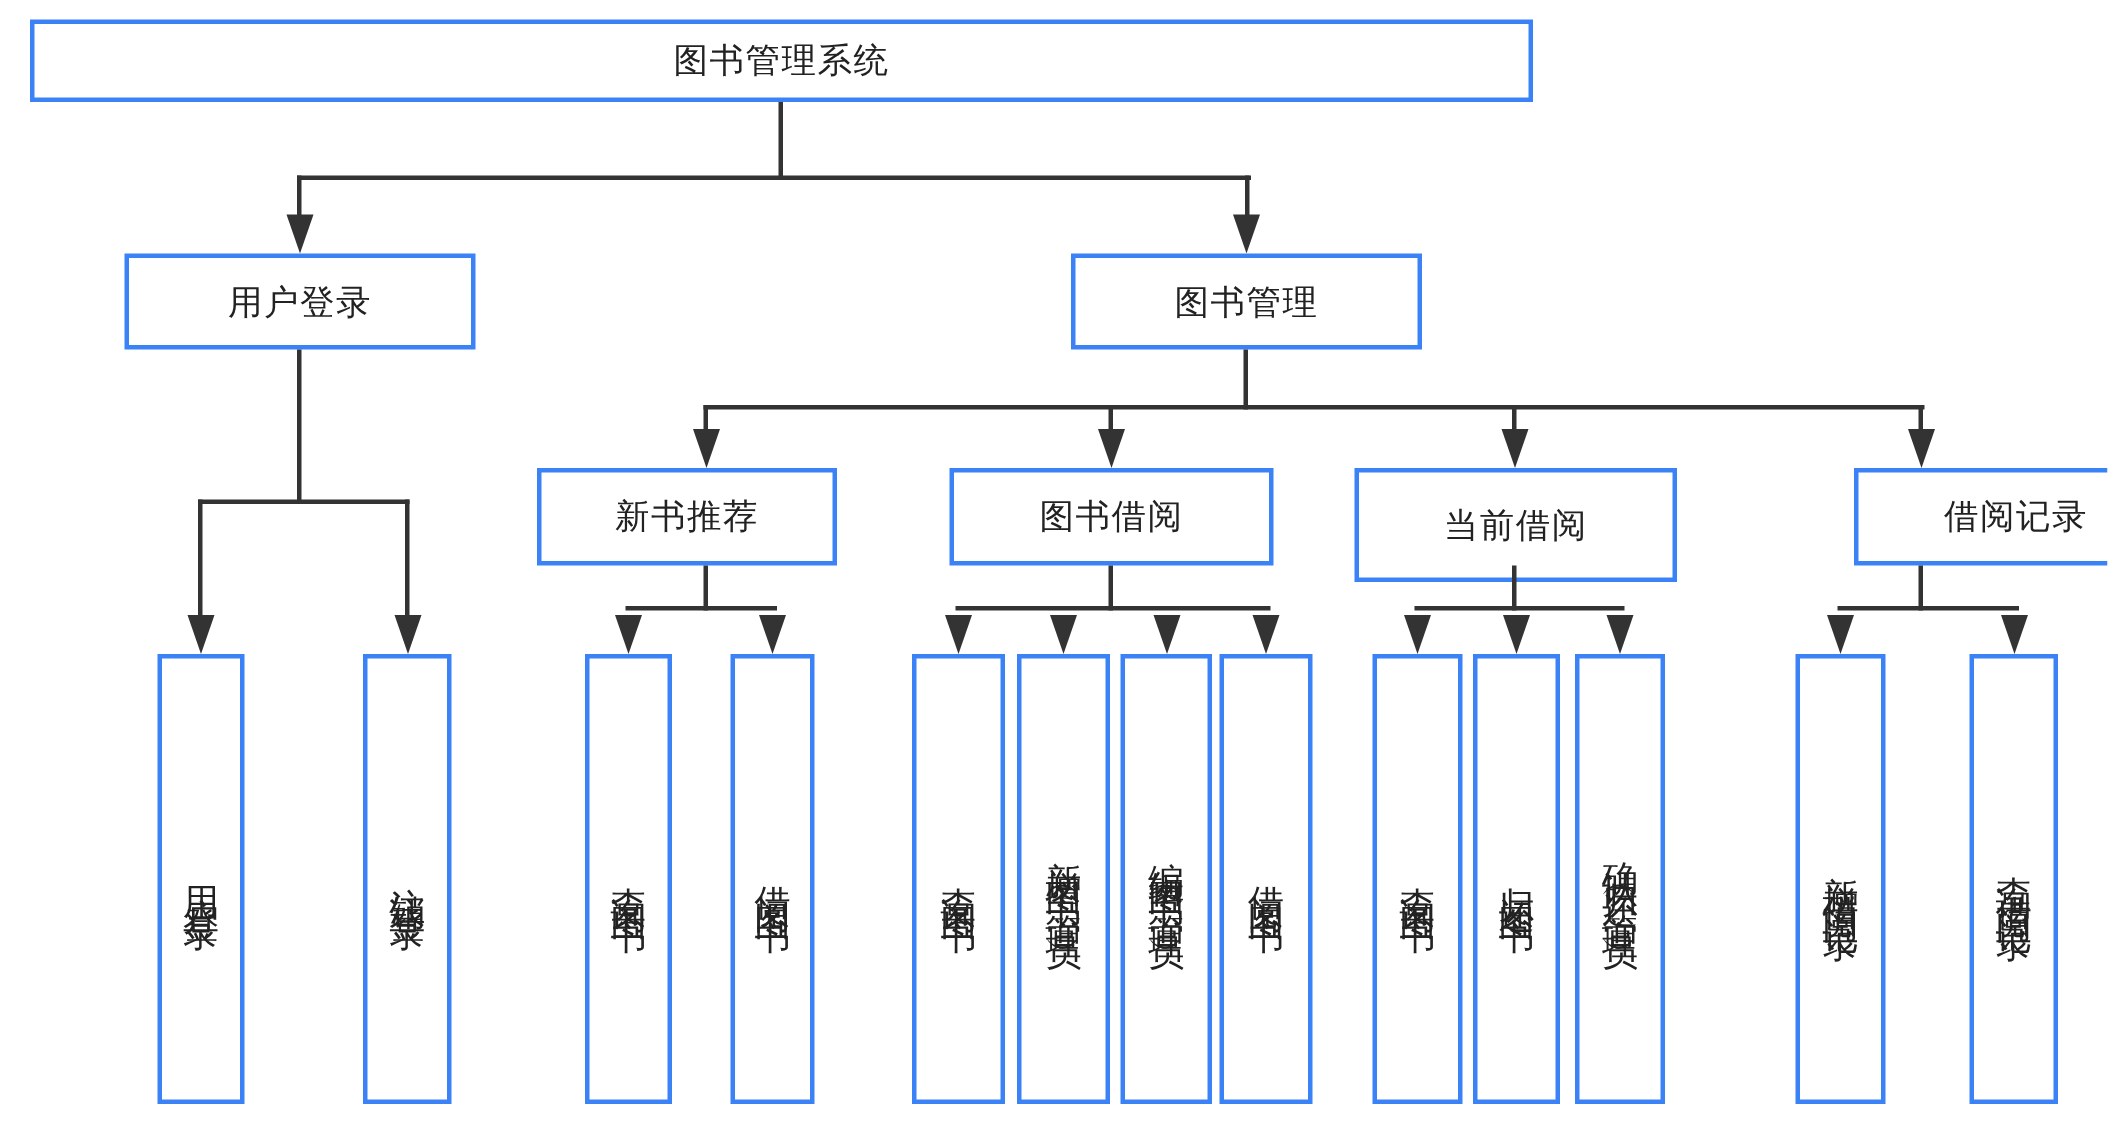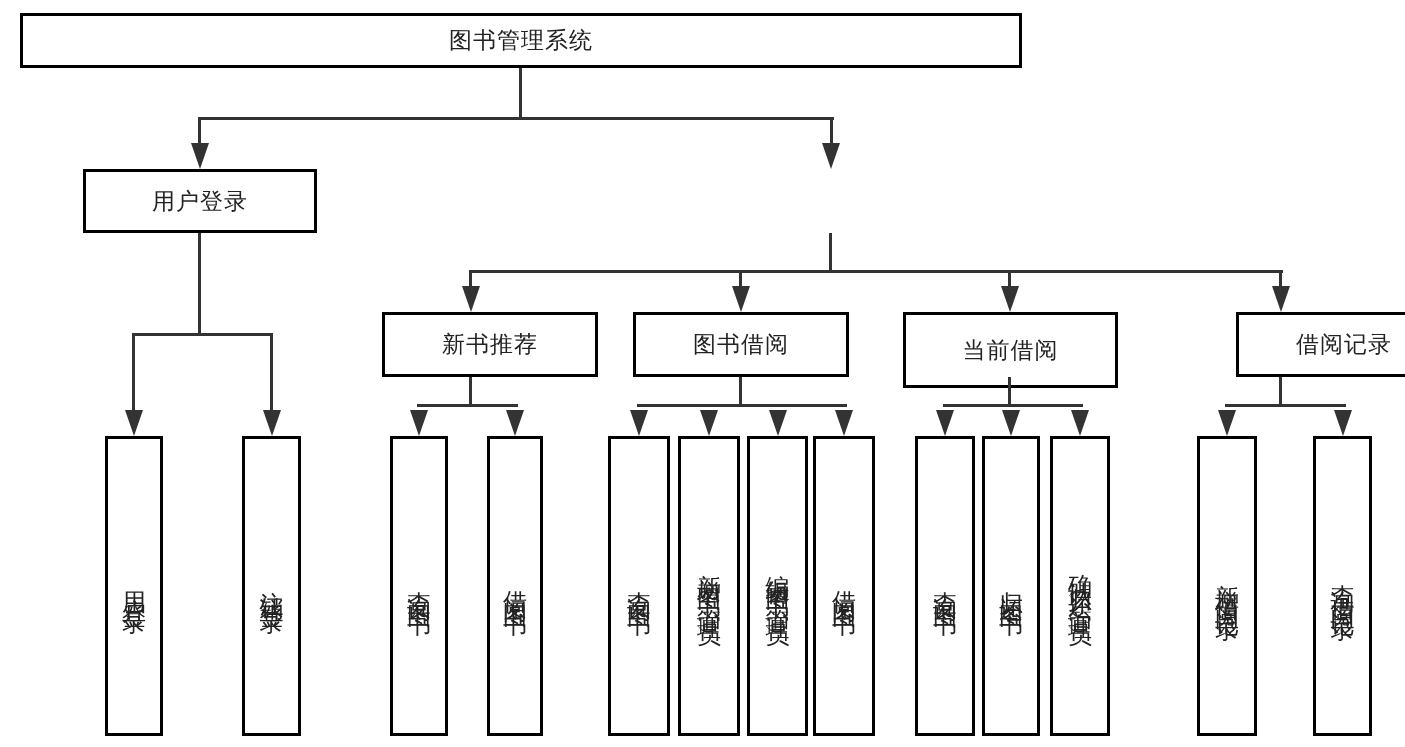--- a/index.html
+++ b/index.html
@@ -7,21 +7,21 @@
     position: relative;
     width: 1405px;
     height: 747px;
     background: #ffffff;
     font-family: "DejaVu Sans", "Liberation Sans", sans-serif;
     overflow: hidden;
   }
   .box {
     position: absolute;
     box-sizing: border-box;
-    border: 3px solid #000000;
+    border: 3px solid #3b82f6;
     background: #ffffff;
     display: flex;
     align-items: center;
     justify-content: center;
     color: #222222;
   }
   .hnode { font-size: 23px; letter-spacing: 1px; }
   .leaf span {
     writing-mode: vertical-rl;
     text-orientation: mixed;
@@ -62,40 +62,43 @@
   <div class="vline" style="left:519px;top:68px;height:51px"></div>
   <div class="hline" style="left:198px;top:117px;width:636px"></div>
   <div class="vline" style="left:198px;top:117px;height:28px"></div>
   <div class="vline" style="left:830px;top:117px;height:28px"></div>
   <div class="arr" style="left:191px;top:143px"></div>
   <div class="arr" style="left:822px;top:143px"></div>
 
   <div class="box hnode" style="left:83px;top:169px;width:234px;height:64px">
     <span>用户登录</span>
   </div>
+  <div class="box hnode" style="left:714px;top:169px;width:234px;height:64px">
+    <span>图书管理</span>
+  </div>
 
   <div class="vline" style="left:198px;top:233px;height:102px"></div>
   <div class="hline" style="left:132px;top:333px;width:141px"></div>
   <div class="vline" style="left:132px;top:333px;height:79px"></div>
   <div class="vline" style="left:270px;top:333px;height:79px"></div>
   <div class="arr" style="left:125px;top:410px"></div>
   <div class="arr" style="left:263px;top:410px"></div>
 
   <div class="vline" style="left:829px;top:233px;height:40px"></div>
   <div class="hline" style="left:469px;top:270px;width:814px"></div>
   <div class="vline" style="left:469px;top:270px;height:18px"></div>
   <div class="vline" style="left:739px;top:270px;height:18px"></div>
   <div class="vline" style="left:1008px;top:270px;height:18px"></div>
   <div class="vline" style="left:1279px;top:270px;height:18px"></div>
   <div class="arr" style="left:462px;top:286px"></div>
   <div class="arr" style="left:732px;top:286px"></div>
   <div class="arr" style="left:1001px;top:286px"></div>
   <div class="arr" style="left:1272px;top:286px"></div>
 
-  <div class="box hnode" style="left:382px;top:312px;width:216px;height:65px">
+  <div class="box hnode" style="left:358px;top:312px;width:200px;height:65px">
     <span>新书推荐</span>
   </div>
   <div class="box hnode" style="left:633px;top:312px;width:216px;height:65px">
     <span>图书借阅</span>
   </div>
   <div class="box hnode" style="left:903px;top:312px;width:215px;height:76px">
     <span>当前借阅</span>
   </div>
   <div class="box hnode" style="left:1236px;top:312px;width:216px;height:65px">
     <span>借阅记录</span>

